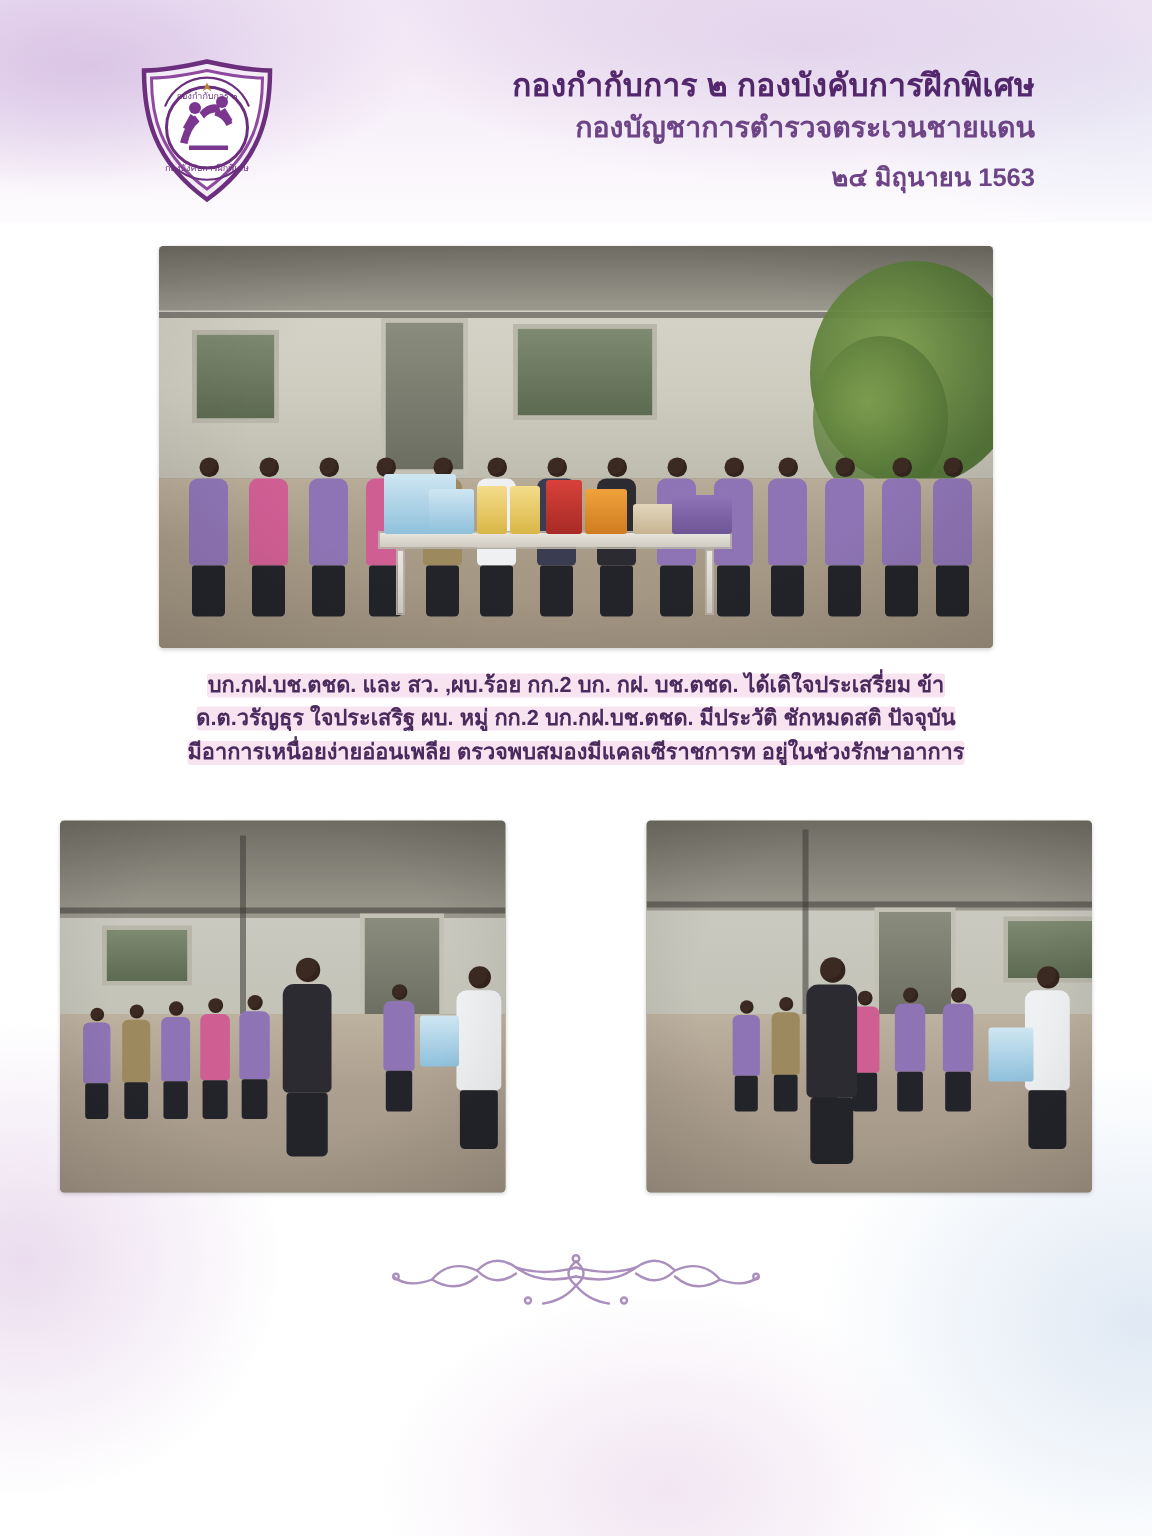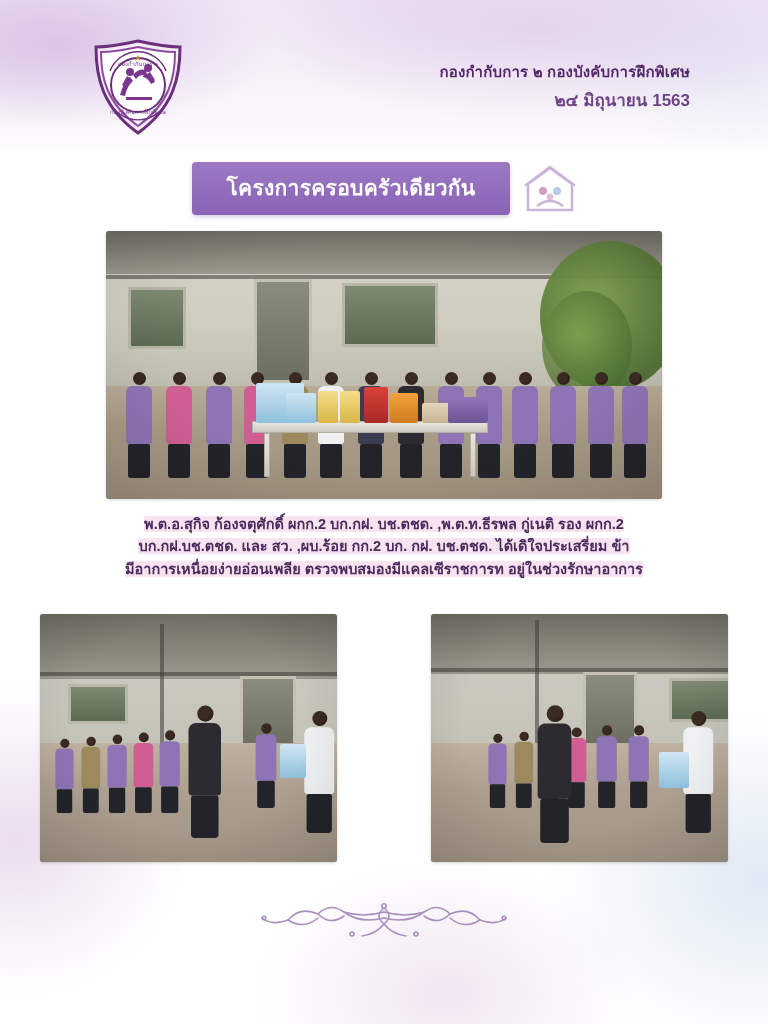--- a/index.html
+++ b/index.html
@@ -67,21 +67,21 @@
   .crest svg { width: 104px; height: 104px; display: block; }
 
   .header-text {
     flex: 1 1 auto;
     text-align: right;
     padding-right: 38px;
     color: #5b2d6e;
     line-height: 1.3;
   }
   .header-text .l1 {
-    font-size: 15px;
+    font-size: 21px;
     font-weight: bold;
     color: #53276b;
     letter-spacing: .2px;
   }
   .header-text .l2 {
     font-size: 19px;
     font-weight: bold;
     color: #6d4486;
     margin-top: 3px;
   }
@@ -282,37 +282,25 @@
           <path d="M24 36 A30 30 0 0 1 80 36"></path>
           <path d="M22 64 A32 32 0 0 0 82 64"></path>
         </g>
         <text x="52" y="31" font-size="6" fill="#6b2f7e" text-anchor="middle" font-family="'Liberation Sans', sans-serif">กองกำกับการ ๒</text>
         <text x="52" y="79" font-size="6" fill="#6b2f7e" text-anchor="middle" font-family="'Liberation Sans', sans-serif">กองบังคับการฝึกพิเศษ</text>
       </svg>
     </div>
 
     <div class="header-text">
       <div class="l1">กองกำกับการ ๒ กองบังคับการฝึกพิเศษ</div>
+      <div class="l2">กองบัญชาการตำรวจตระเวนชายแดน</div>
       <div class="l3">๒๔  มิถุนายน 1563</div>
     </div>
   </header>
 
-  <div class="title-row">
-    <div class="title-pill">โครงการครอบครัวเดียวกัน</div>
-    <div class="house-icon">
-      <svg viewBox="0 0 52 50" xmlns="http://www.w3.org/2000/svg" aria-hidden="true">
-        <path d="M26 4 L48 20 V46 H4 V20 Z" fill="none" stroke="#c2a7d4" stroke-width="2.6"></path>
-        <path d="M2 21 L26 3 L50 21" fill="none" stroke="#c2a7d4" stroke-width="2.6" stroke-linecap="round"></path>
-        <circle cx="19" cy="27" r="4" fill="#c98fb8"></circle>
-        <circle cx="33" cy="27" r="4" fill="#a9c3df"></circle>
-        <circle cx="26" cy="33" r="3.4" fill="#d9b7cf"></circle>
-        <path d="M13 42 q13-10 26 0" fill="none" stroke="#c2a7d4" stroke-width="2.4"></path>
-      </svg>
-    </div>
-  </div>
 
   <figure class="photo-main" aria-label="กลุ่มเจ้าหน้าที่ตำรวจและบุคลากรยืนถ่ายภาพหมู่หน้าอาคาร พร้อมของเยี่ยมวางบนโต๊ะ">
     <div class="scene">
       <div class="wall"></div>
       <div class="eave"></div>
       <div class="beam" style="left:0;right:0;top:44px;"></div>
       <div class="window" style="left:22px;top:56px;width:58px;height:62px;"></div>
       <div class="window" style="left:236px;top:52px;width:96px;height:64px;"></div>
       <div class="door" style="left:148px;top:48px;width:58px;height:104px;"></div>
       <div class="foliage" style="right:-18px;top:10px;width:140px;height:150px;"></div>
@@ -401,22 +389,22 @@
         <div class="g g-red" style="left:112px;top:6px;width:24px;height:36px;"></div>
         <div class="g g-orange" style="left:138px;top:12px;width:28px;height:30px;"></div>
         <div class="g g-eggs" style="left:170px;top:22px;width:40px;height:20px;"></div>
         <div class="g g-purple" style="left:196px;top:16px;width:40px;height:26px;"></div>
       </div>
       <div class="vignette"></div>
     </div>
   </figure>
 
   <div class="caption">
-    <p><span class="hl">พ.ต.อ.สุกิจ ก้องจตุศักดิ์ ผกก.2 บก.กฝ. บช.ตชด. ,พ.ต.ท.ธีรพล กู่เนติ รอง ผกก.2</span></p>
     <p><span class="hl">บก.กฝ.บช.ตชด. และ สว. ,ผบ.ร้อย กก.2 บก. กฝ. บช.ตชด. ได้เดิใจประเสรี่ยม ข้า</span></p>
+    <p><span class="hl">ด.ต.วรัญธุร ใจประเสริฐ ผบ. หมู่ กก.2 บก.กฝ.บช.ตชด. มีประวัติ ชักหมดสติ ปัจจุบัน</span></p>
     <p><span class="hl">มีอาการเหนื่อยง่ายอ่อนเพลีย ตรวจพบสมองมีแคลเซีราชการท  อยู่ในช่วงรักษาอาการ</span></p>
   </div>
 
   <div class="photo-row">
 
     <figure class="photo-sm" aria-label="เจ้าหน้าที่ยืนเรียงแถวในอาคาร มีผู้รับมอบยืนด้านหน้า">
       <div class="scene">
         <div class="wall2"></div>
         <div class="eave" style="height:26%;"></div>
         <div class="beam" style="left:0;right:0;top:58px;"></div>

